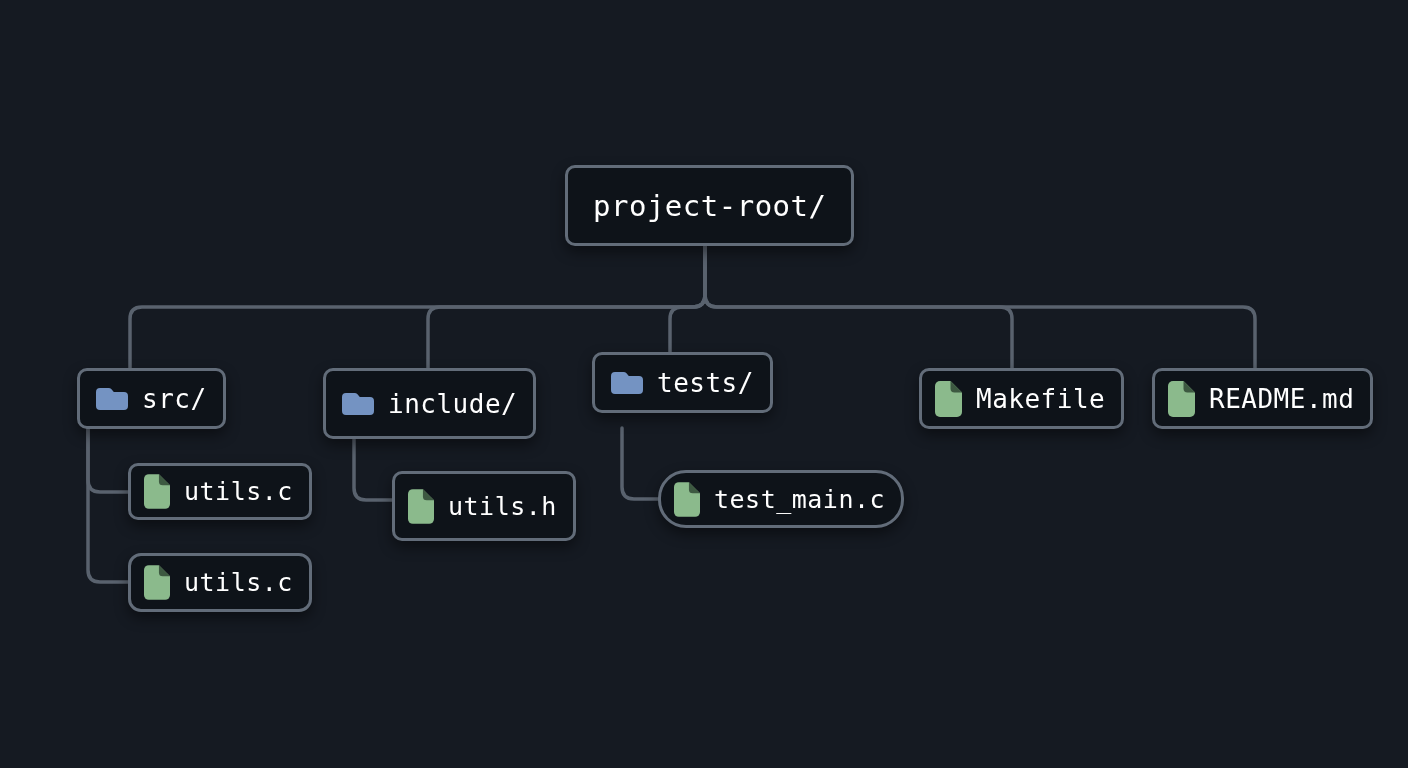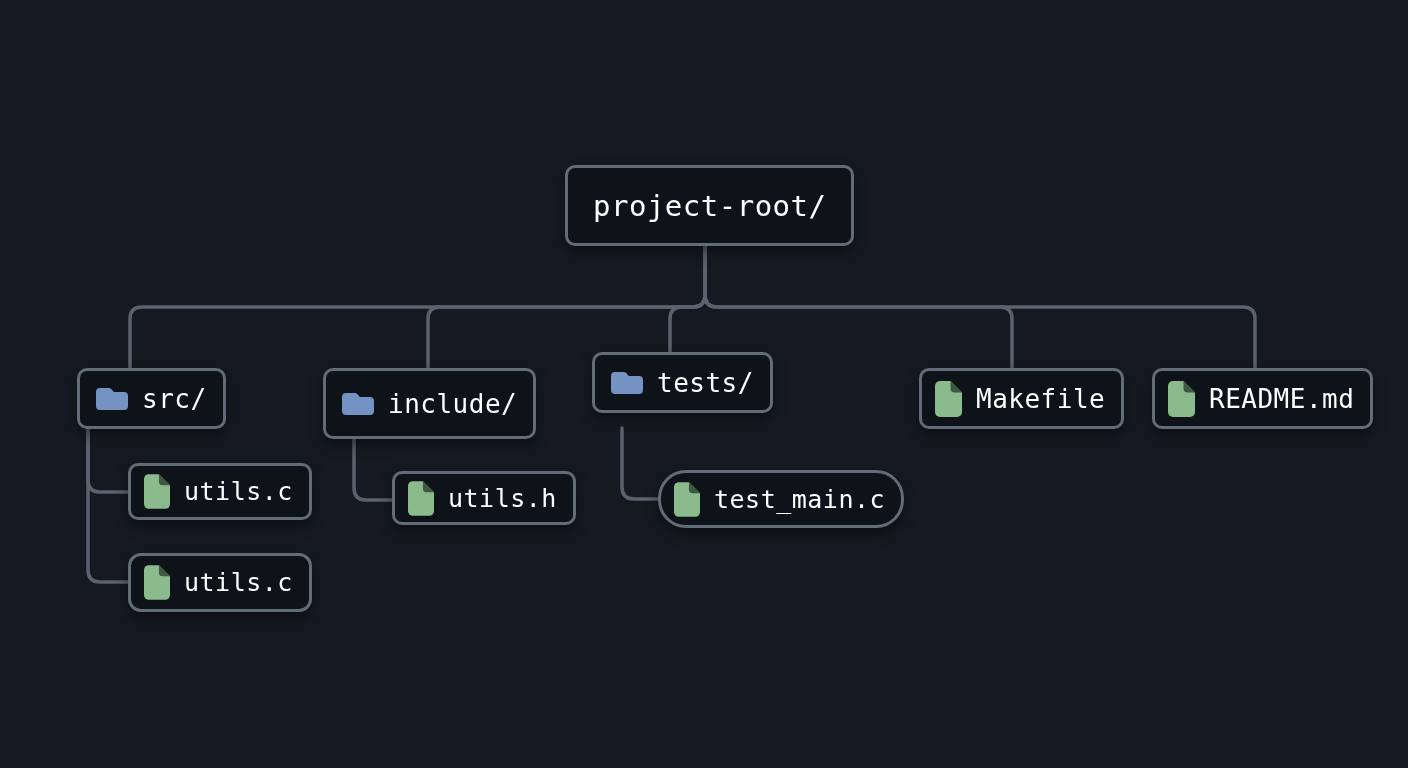--- a/index.html
+++ b/index.html
@@ -39,21 +39,21 @@
     padding:0 25px;font-size:29px;
     justify-content:center;
   }
   .node-src{left:57px;top:368px;height:61px;margin-left:20px;}
   .node-include{left:323px;top:368px;height:71px;}
   .node-tests{left:592px;top:352px;height:61px;}
   .node-makefile{left:919px;top:368px;height:61px;}
   .node-readme{left:1152px;top:368px;height:61px;}
   .node-main-c{left:128px;top:463px;height:57px;font-size:25px;}
   .node-utils-c{left:128px;top:553px;height:59px;font-size:25px;border-radius:13px;}
-  .node-utils-h{left:392px;top:471px;height:54px;font-size:25px;}
+  .node-utils-h{left:392px;top:471px;height:70px;font-size:25px;}
   .node-test-main-c{left:658px;top:470px;height:58px;font-size:25px;border-radius:28px;}
   .icon{flex:0 0 auto;display:block;}
 </style>
 </head>
 <body>
 
 <div class="canvas">
 
   <svg class="connector-layer" viewBox="0 0 1408 768" xmlns="http://www.w3.org/2000/svg">
     <path class="connector" d="M705 246 V295 Q705 307 693 307 H142 Q130 307 130 319 V368"></path>

